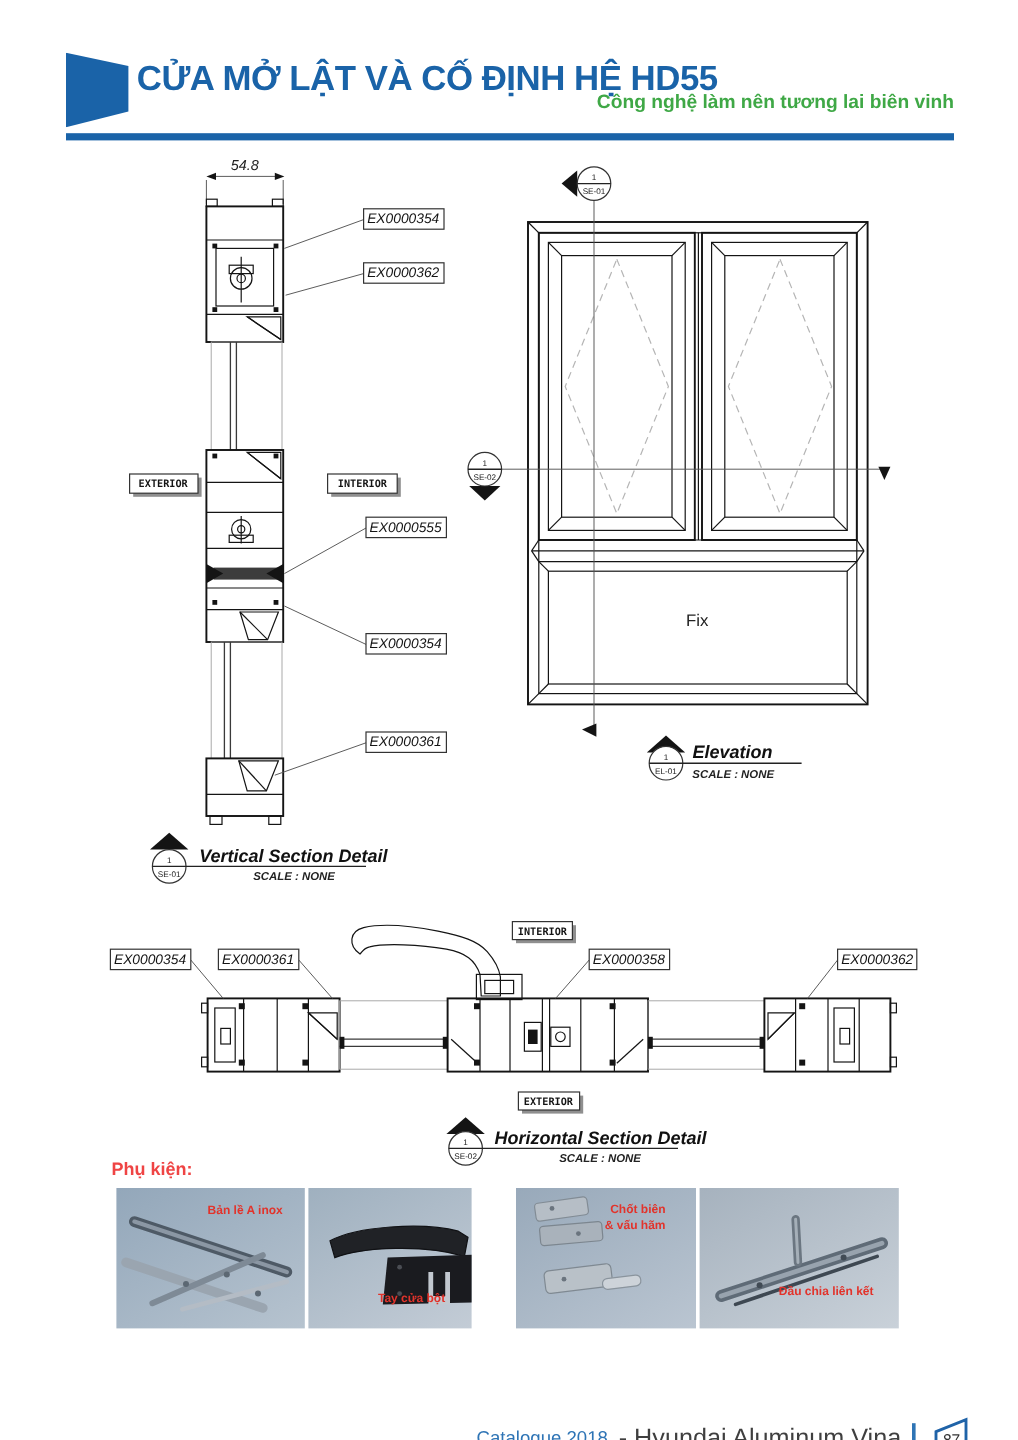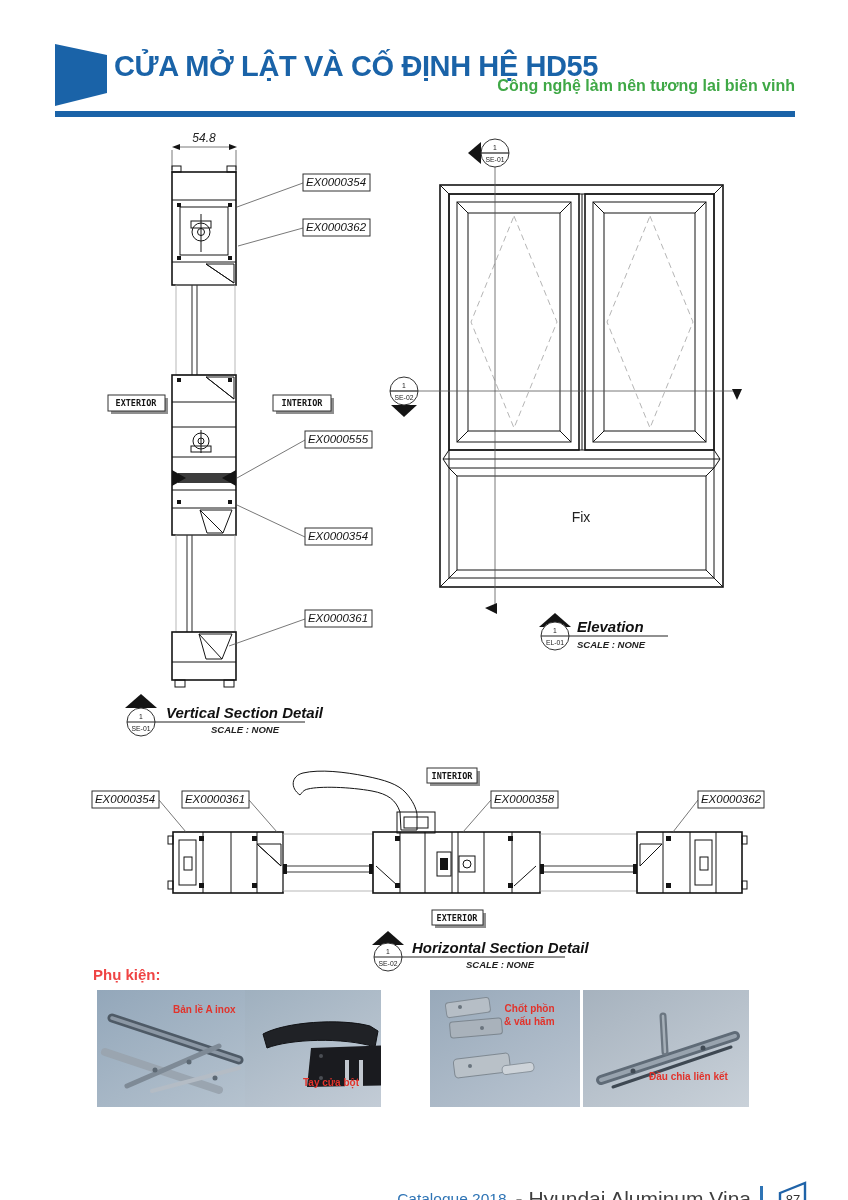--- a/index.html
+++ b/index.html
@@ -40,21 +40,21 @@
   .fixlbl { font-family:"Liberation Sans",sans-serif; font-size:14px; fill:#222; }
   svg text { user-select:none; }
 
   
   .ph-heading { left:93px; top:966px; font-size:15px; font-weight:bold; color:#ef4444; }
   .photo { position:absolute; top:990px; height:117px; overflow:hidden; }
   .photo svg { position:absolute; left:0; top:0; }
   .cap { position:absolute; font-size:10px; font-weight:bold; line-height:13px; color:#e2332b; white-space:nowrap; }
   .cap.r { text-align:right; }
   .p1 { left:97px;  width:157px; background:linear-gradient(150deg,#93a7ba,#b6c3cf); }
-  .p2bg { left:245px; width:136px; background:linear-gradient(150deg,#9fb0bf,#c3ccd6); }
+  .p2bg { left:257px; width:136px; background:linear-gradient(150deg,#9fb0bf,#c3ccd6); }
   .p3 { left:430px; width:150px; background:linear-gradient(150deg,#98a9ba,#bac5d1); }
   .p4 { left:583px; width:166px; background:linear-gradient(150deg,#a6b2be,#c9d1d9); }
 
   
   .footer { position:absolute; right:36px; top:1178px; height:42px; display:flex; align-items:center; gap:9px;justify-content:center; }
   .f-cat { font-size:15.5px; color:#2e74b5; white-space:nowrap; }
   .f-co  { font-size:21px; color:#3f3f3f; white-space:nowrap; }
   .f-bar { display:inline-block; width:3px; height:26px; background:#2e74b5; }
   .f-num { font-family:"Liberation Sans",sans-serif; font-size:13px; fill:#333; }
 </style>
@@ -364,21 +364,21 @@
   <svg width="150" height="117" viewBox="0 0 150 117">
     <rect x="16" y="10" width="44" height="15" rx="3" fill="#b6bec6" stroke="#828c95" transform="rotate(-8 38 18)"></rect>
     <rect x="20" y="30" width="52" height="16" rx="3" fill="#a9b2bb" stroke="#7c868f" transform="rotate(-5 46 38)"></rect>
     <rect x="24" y="66" width="56" height="19" rx="4" fill="#b9c1c8" stroke="#7f8992" transform="rotate(-7 52 76)"></rect>
     <rect x="72" y="74" width="32" height="9" rx="4" fill="#cdd3d9" stroke="#8a949d" transform="rotate(-7 88 78)"></rect>
     <circle cx="30" cy="17" r="2" fill="#6a747e"></circle>
     <circle cx="52" cy="38" r="2" fill="#6a747e"></circle>
     <circle cx="40" cy="76" r="2" fill="#6a747e"></circle>
   </svg>
   <div class="cap r" style="top:12px; left:74px;">
-    <span>Chốt phồn</span><br>
+    <span>Chốt biên</span><br>
     <span>&amp; vấu hãm</span>
   </div>
 </div>
 
 <div class="photo p4">
   <svg width="174" height="117" viewBox="0 0 174 117">
     <line x1="18" y1="90" x2="152" y2="46" stroke="#5f6b77" stroke-width="10" stroke-linecap="round"></line>
     <line x1="18" y1="90" x2="152" y2="46" stroke="#98a3ae" stroke-width="4" stroke-linecap="round"></line>
     <line x1="30" y1="97" x2="148" y2="57" stroke="#3e4852" stroke-width="3" stroke-linecap="round"></line>
     <line x1="80" y1="26" x2="82" y2="62" stroke="#6b7681" stroke-width="7" stroke-linecap="round"></line>

